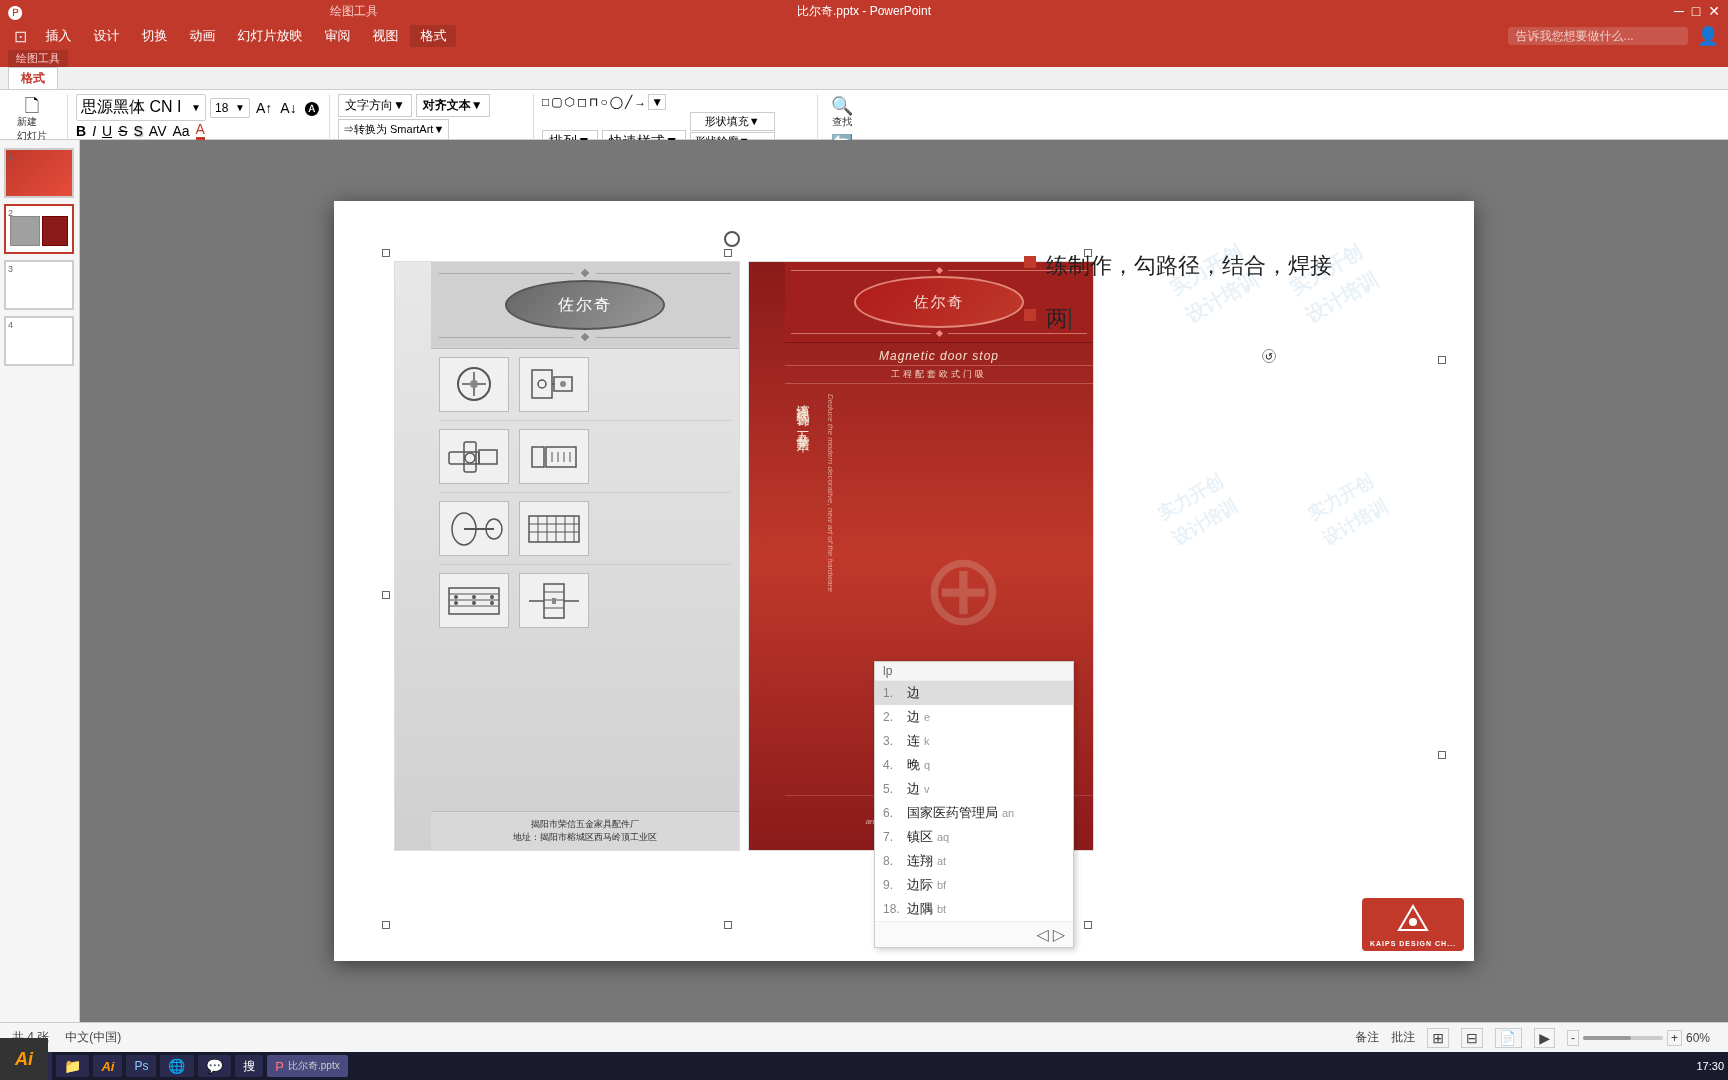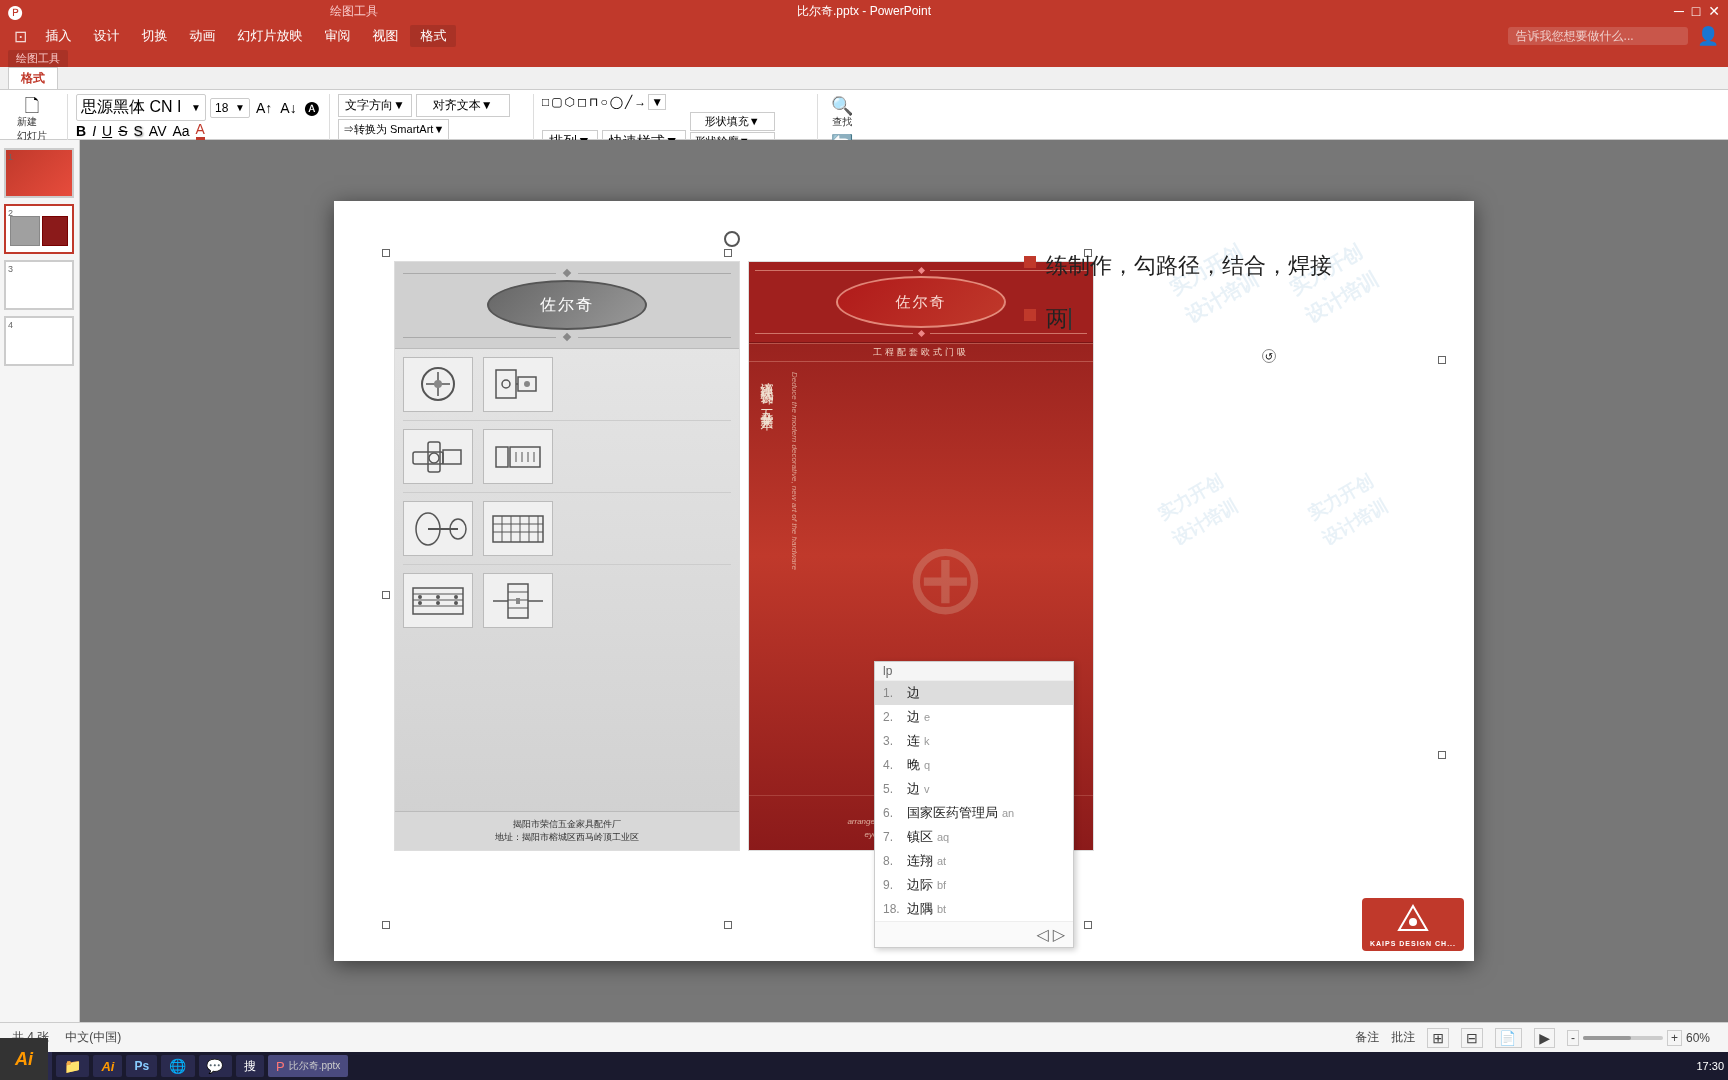--- a/index.html
+++ b/index.html
@@ -187,20 +187,21 @@
       height: 590px;
       display: flex;
       gap: 8px;
     }
 
     .product-card {
       flex: 1;
       border: 1px solid #ddd;
       overflow: hidden;
       position: relative;
+      padding-left: 36px;
     }
     .product-card-left {
       background: linear-gradient(to bottom, #e8e8e8 0%, #d0d0d0 100%);
       display: flex;
       flex-direction: column;
     }
     .product-card-right {
       background: linear-gradient(to bottom, #8b1a1a 0%, #c0392b 50%, #8b1a1a 100%);
       display: flex;
       flex-direction: column;
@@ -544,21 +545,21 @@
         <span style="font-size:14px;cursor:pointer;">AV</span>
         <span style="font-size:14px;cursor:pointer;">Aa</span>
         <span style="font-size:14px;cursor:pointer;color:#c0392b;border-bottom:3px solid #c0392b;">A</span>
       </div>
       <div class="ribbon-group-label">字体</div>
     </div>
 
     <div class="ribbon-group" style="min-width:200px;">
       <div class="ribbon-row" style="gap:4px;">
         <span style="font-size:12px;cursor:pointer;border:1px solid #ccc;padding:2px 6px;display:flex;align-items:center;gap:2px;">文字方向▼</span>
-        <span style="font-size:12px;cursor:pointer;border:1px solid #ccc;padding:2px 16px;">对齐文本▼</span>
+        <span style="font-size:12px;cursor:pointer;border:1px solid #ccc;padding:2px 6px;font-weight:bold;">对齐文本▼</span>
       </div>
       <div class="ribbon-row" style="gap:2px;margin-top:2px;">
         <span style="font-size:11px;cursor:pointer;border:1px solid #ccc;padding:2px 4px;">⇒转换为 SmartArt▼</span>
       </div>
       <div class="ribbon-row" style="gap:4px;margin-top:2px;">
         <span style="font-size:16px;cursor:pointer;">≡</span>
         <span style="font-size:16px;cursor:pointer;">≡</span>
         <span style="font-size:16px;cursor:pointer;">≡</span>
         <span style="font-size:16px;cursor:pointer;">≡</span>
         <span style="font-size:16px;cursor:pointer;">⊞</span>
@@ -805,20 +806,23 @@
                 <span style="color:#f8d8d0;font-family:serif;font-size:15px;letter-spacing:2px;">佐尔奇</span>
               </div>
             </div>
             <div style="display:flex;justify-content:center;align-items:center;gap:6px;margin-top:3px;">
               <div style="flex:1;height:1px;background:rgba(255,200,180,0.5);"></div>
               <div style="width:5px;height:5px;background:#e88;transform:rotate(45deg);"></div>
               <div style="flex:1;height:1px;background:rgba(255,200,180,0.5);"></div>
             </div>
           </div>
 
+          <div style="text-align:center;color:#f5e0d0;font-size:12px;font-style:italic;padding:6px 4px 2px;letter-spacing:1px;">
+            <span>Magnetic door stop</span>
+          </div>
           <div style="text-align:center;color:#f0d0c0;font-size:9px;border-top:1px solid rgba(255,200,180,0.3);border-bottom:1px solid rgba(255,200,180,0.3);padding:2px;letter-spacing:3px;">
             <span>工程配套欧式门吸</span>
           </div>
 
           <div style="flex:1;display:flex;padding:10px 6px;">
 
             <div style="writing-mode:vertical-rl;color:#f0e0d0;font-size:13px;line-height:1.8;letter-spacing:2px;padding-right:6px;">
               演绎现代装饰，五金新艺术
             </div>
 
@@ -968,21 +972,21 @@
     <span style="color:#7ab;font-size:16px;cursor:pointer;">⊞</span>
   </div>
 
   <div class="taskbar-btn">
     <span class="taskbar-icon">📁</span>
   </div>
   <div class="taskbar-btn">
     <span class="taskbar-icon" style="font-weight:bold;font-style:italic;font-size:13px;color:#f90;">Ai</span>
   </div>
   <div class="taskbar-btn">
-    <span class="taskbar-icon" style="font-weight:bold;font-size:12px;color:#8cf;">Ps</span>
+    <span class="taskbar-icon" style="font-weight:normal;font-size:12px;color:#8cf;">Ps</span>
   </div>
   <div class="taskbar-btn">
     <span class="taskbar-icon">🌐</span>
   </div>
   <div class="taskbar-btn">
     <span class="taskbar-icon">💬</span>
   </div>
   <div class="taskbar-btn">
     <span class="taskbar-icon" style="font-size:12px;">搜</span>
   </div>

